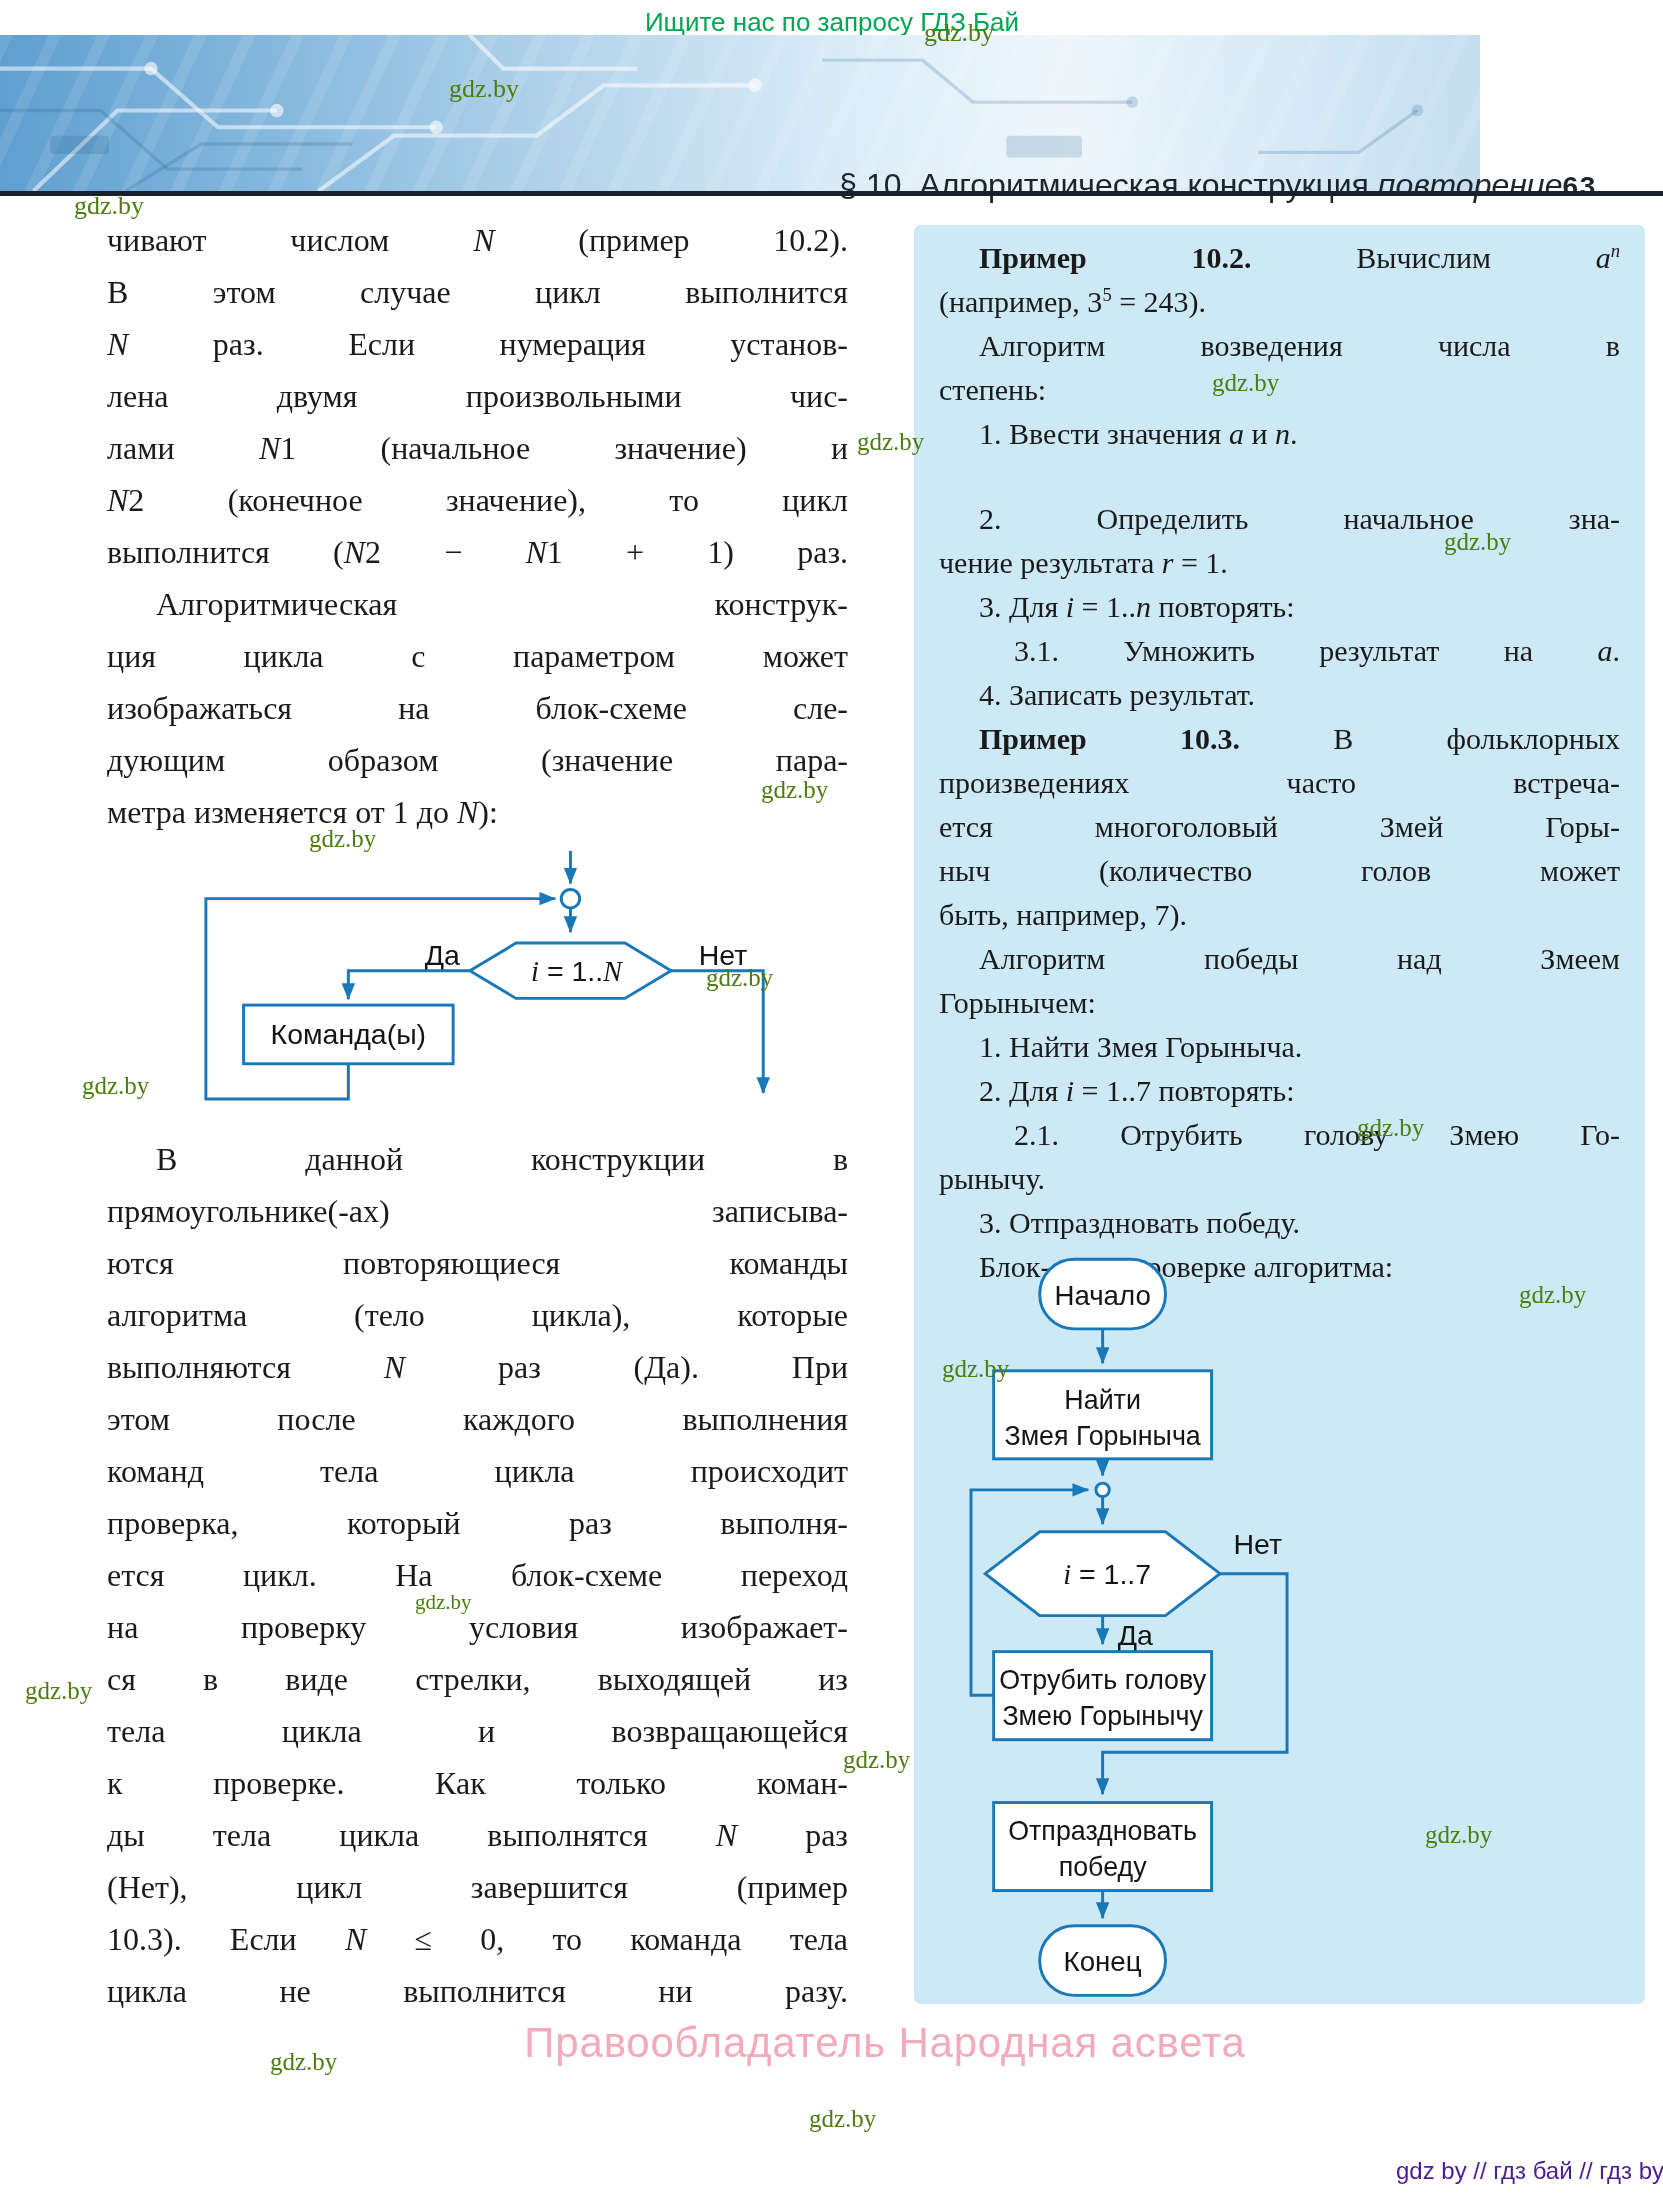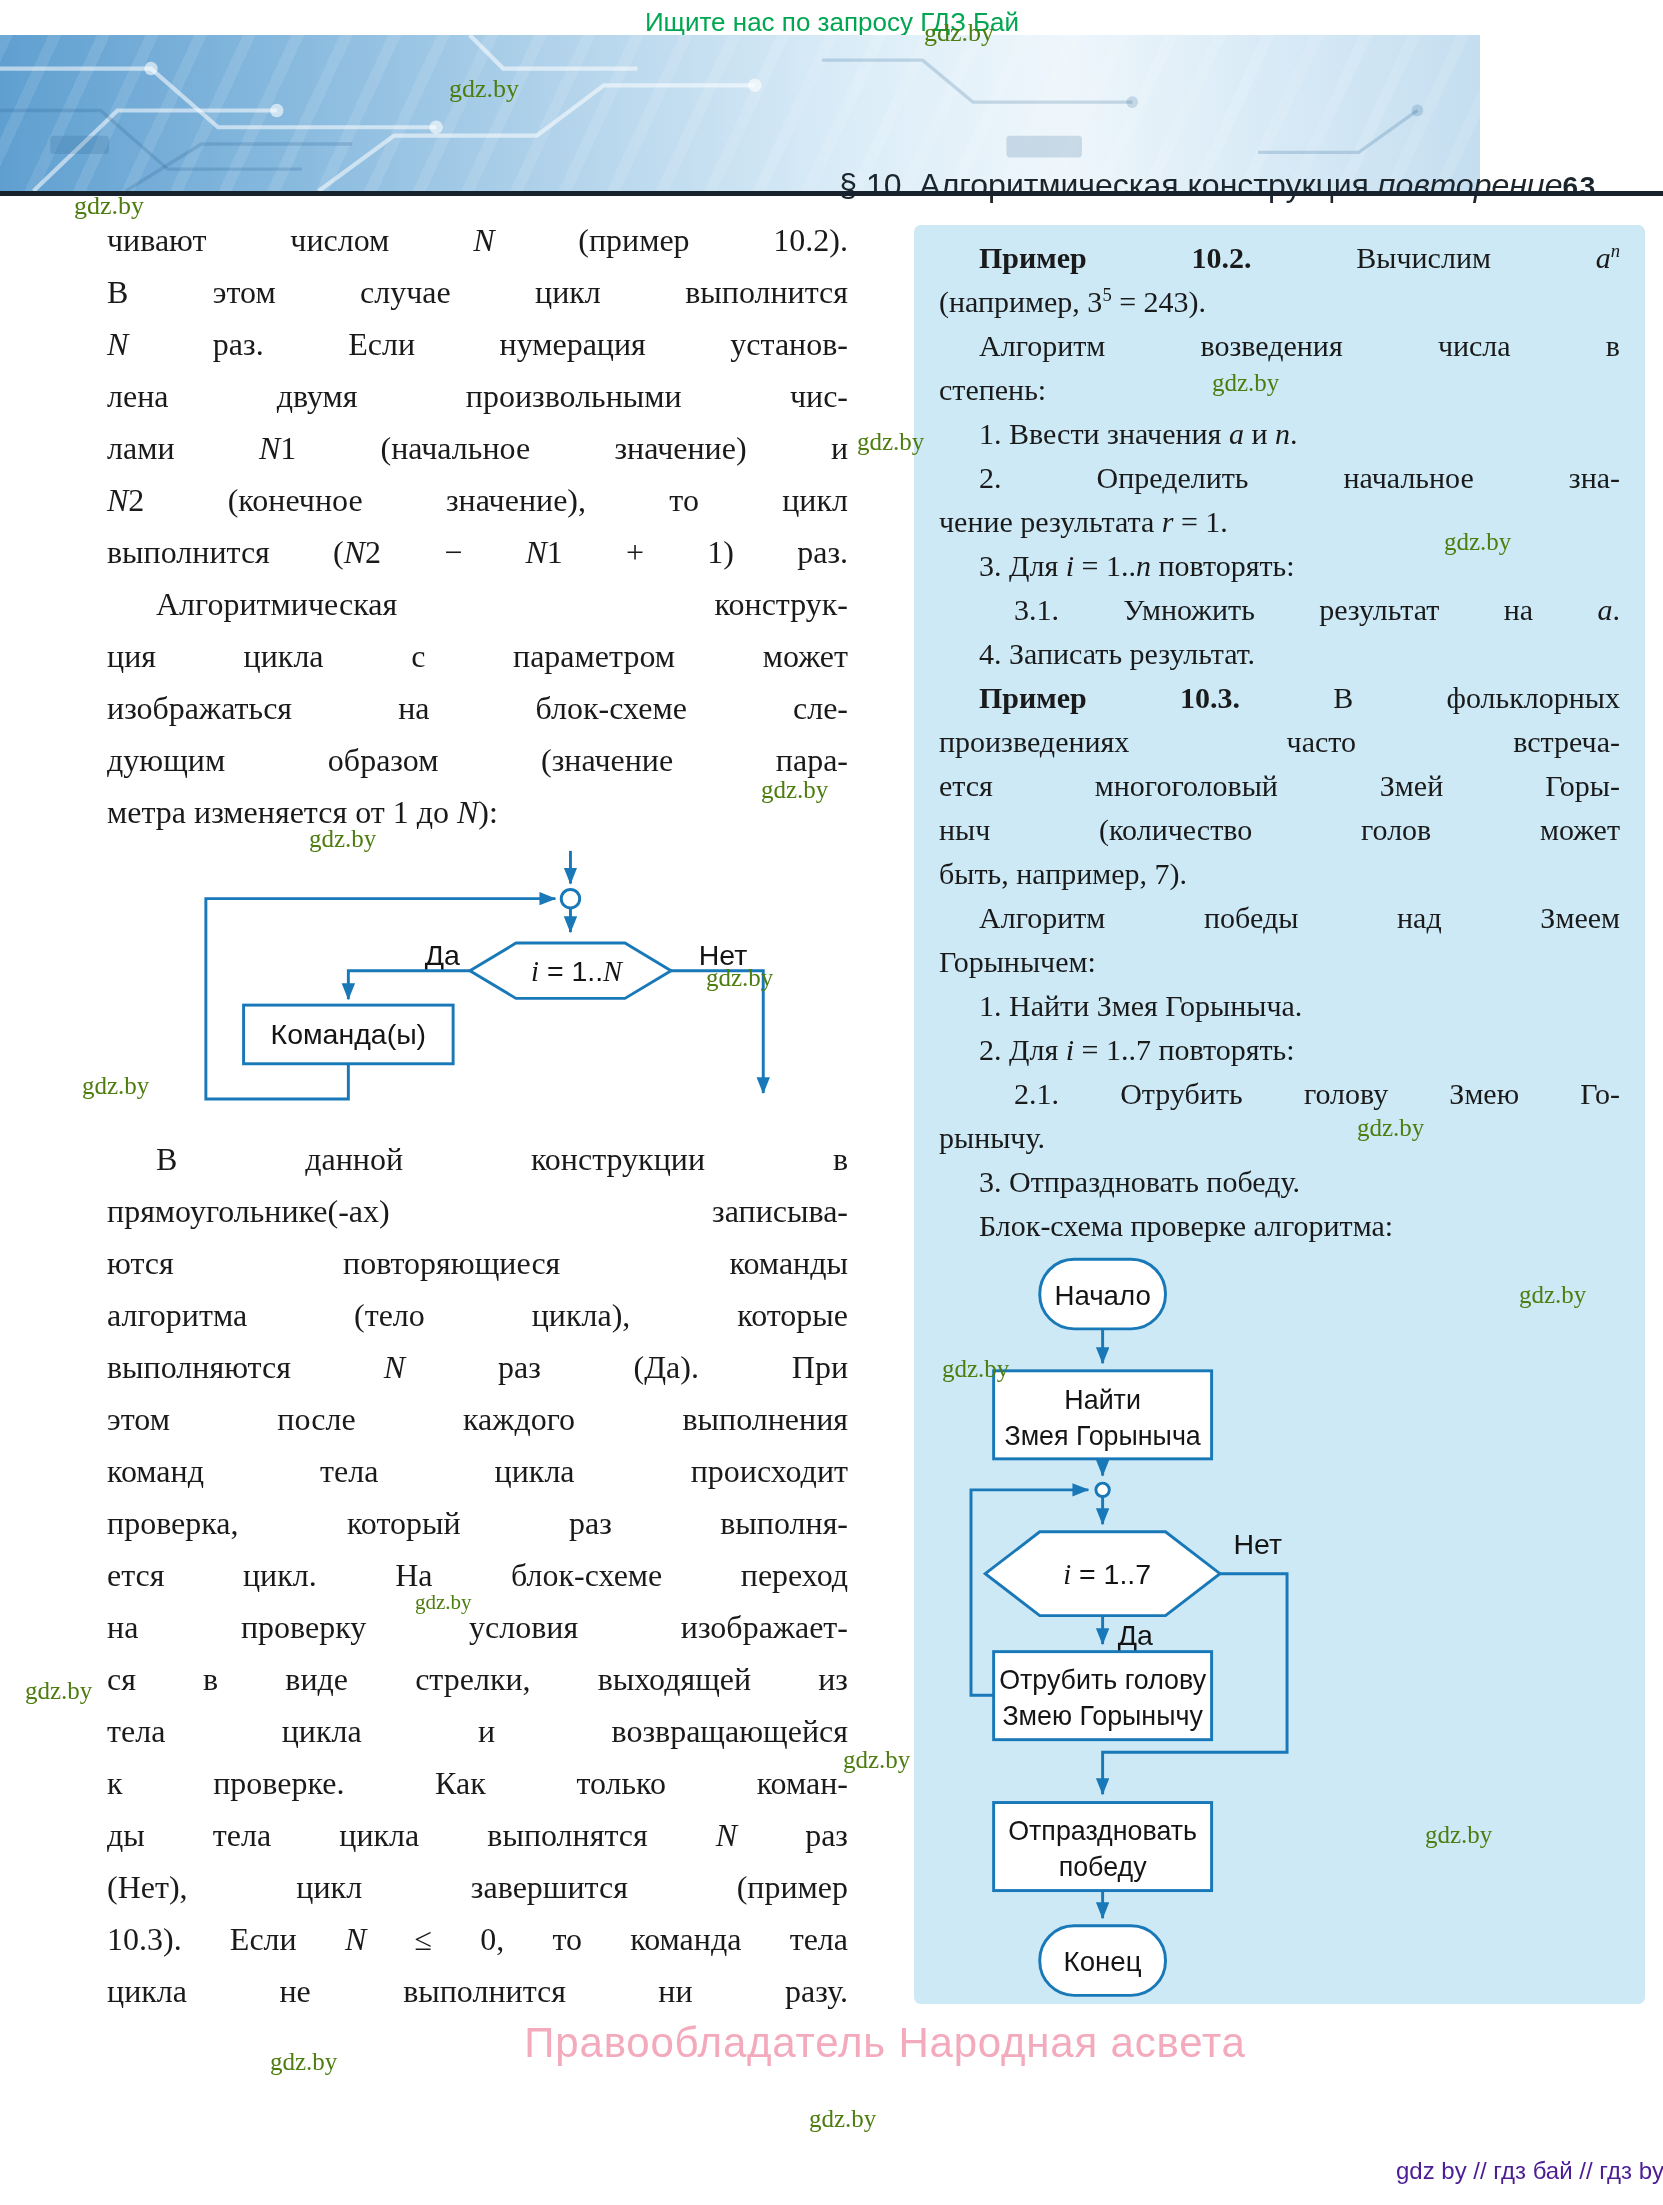--- a/index.html
+++ b/index.html
@@ -150,21 +150,21 @@
   <text x="245" y="233" font-size="34" text-anchor="middle">Команда(ы)</text>
 </svg>
 
 <div id="bluebox" class="abs"></div>
 <div id="box-lines" class="abs">
     <div class="tl" style="padding-left: 40px;"><b>Пример 10.2.</b> Вычислим <i>a</i><sup><i>n</i></sup></div>
     <div class="tl end">(например, 3<sup>5</sup> = 243).</div>
     <div class="tl" style="padding-left: 40px;">Алгоритм возведения числа в</div>
     <div class="tl end">степень:</div>
     <div class="tl end" style="padding-left: 40px;">1. Ввести значения <i>a</i> и <i>n</i>.</div>
-    <div class="tl" style="padding-left: 40px;">2. Определить начальное зна-</div>
+    <div class="tl" style="padding-left: 40px; margin-top: 41px;">2. Определить начальное зна-</div>
     <div class="tl end">чение результата <i>r</i> = 1.</div>
     <div class="tl end" style="padding-left: 40px;">3. Для <i>i</i> = 1..<i>n</i> повторять:</div>
     <div class="tl" style="padding-left: 75px;">3.1. Умножить результат на <i>a</i>.</div>
     <div class="tl end" style="padding-left: 40px;">4. Записать результат.</div>
     <div class="tl" style="padding-left: 40px;"><b>Пример 10.3.</b> В фольклорных</div>
     <div class="tl">произведениях часто встреча-</div>
     <div class="tl">ется многоголовый Змей Горы-</div>
     <div class="tl">ныч (количество голов может</div>
     <div class="tl end">быть, например, 7).</div>
     <div class="tl" style="padding-left: 40px;">Алгоритм победы над Змеем</div>

